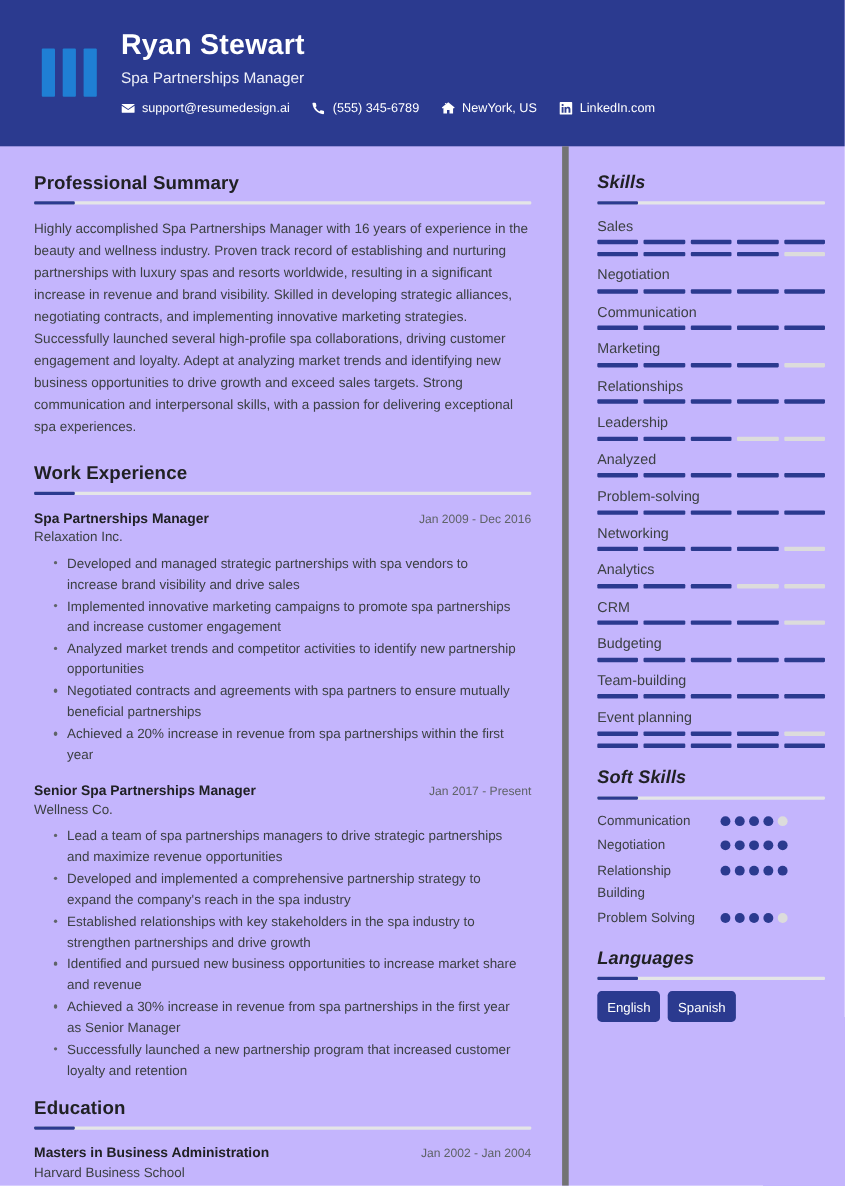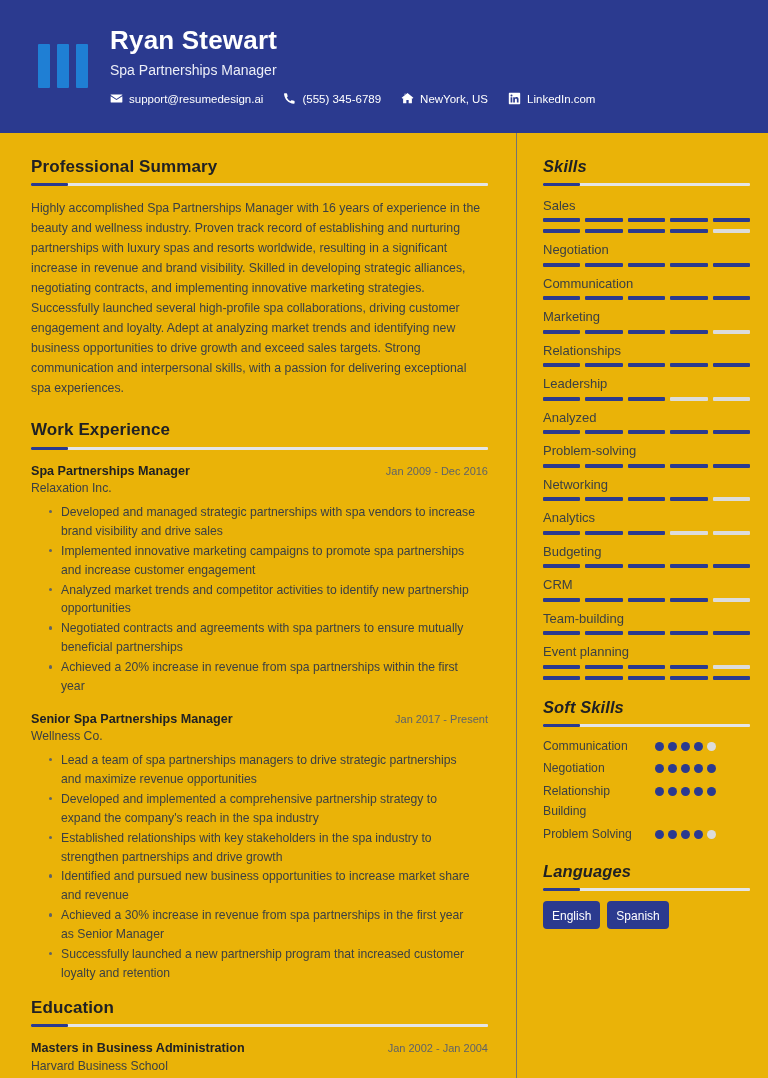--- a/index.html
+++ b/index.html
@@ -3,21 +3,21 @@
 <meta charset="utf-8">
 <style>
   html,body{margin:0;padding:0;}
   body{
     width:768px;height:1078px;overflow:hidden;
     background:#ffffff;
     font-family:"Liberation Sans","DejaVu Sans",sans-serif;
     color:#3c4043;
     -webkit-font-smoothing:antialiased;
   }
-  .page{position:relative;width:768px;height:1078px;background:#eab308;}
+  .page{position:relative;width:768px;height:1078px;background:#c4b5fd;}
 
   
   .header{
     background:#2b3a8f;
     height:133px;
     box-sizing:border-box;
     padding:18px 24px 0 24px;
     display:flex;
     align-items:flex-start;
   }
@@ -56,21 +56,21 @@
     display:inline-flex;align-items:center;justify-content:center;
     width:13px;height:13px;margin-right:6px;flex:0 0 auto;
   }
   .contact .ico svg{display:block;}
 
   
   .body{display:flex;align-items:stretch;height:945px;}
   .col-left{
     width:517px;box-sizing:border-box;
     padding:24px 28px 0 31px;
-    border-right:1px solid #737373;
+    border-right:6px solid #737373;
   }
   .col-right{
     width:251px;box-sizing:border-box;
     padding:24px 18px 0 26px;
   }
 
   
   .sec{margin-bottom:4px;}
   .sec-title{
     font-size:17px;font-weight:bold;color:#202124;
@@ -369,37 +369,37 @@
               <div class="skill-name">Analytics</div>
               <div class="skill-bar">
                 <span class="seg on"></span>
                 <span class="seg on"></span>
                 <span class="seg on"></span>
                 <span class="seg"></span>
                 <span class="seg"></span>
               </div>
             </div>
             <div class="skill">
+              <div class="skill-name">CRM</div>
+              <div class="skill-bar">
+                <span class="seg on"></span>
+                <span class="seg on"></span>
+                <span class="seg on"></span>
+                <span class="seg on"></span>
+                <span class="seg"></span>
+              </div>
+            </div>
+            <div class="skill">
               <div class="skill-name">Budgeting</div>
               <div class="skill-bar">
                 <span class="seg on"></span>
                 <span class="seg on"></span>
                 <span class="seg on"></span>
                 <span class="seg on"></span>
                 <span class="seg on"></span>
-              </div>
-            </div>
-            <div class="skill">
-              <div class="skill-name">CRM</div>
-              <div class="skill-bar">
-                <span class="seg on"></span>
-                <span class="seg on"></span>
-                <span class="seg on"></span>
-                <span class="seg on"></span>
-                <span class="seg"></span>
               </div>
             </div>
             <div class="skill">
               <div class="skill-name">Team-building</div>
               <div class="skill-bar">
                 <span class="seg on"></span>
                 <span class="seg on"></span>
                 <span class="seg on"></span>
                 <span class="seg on"></span>
                 <span class="seg on"></span>

